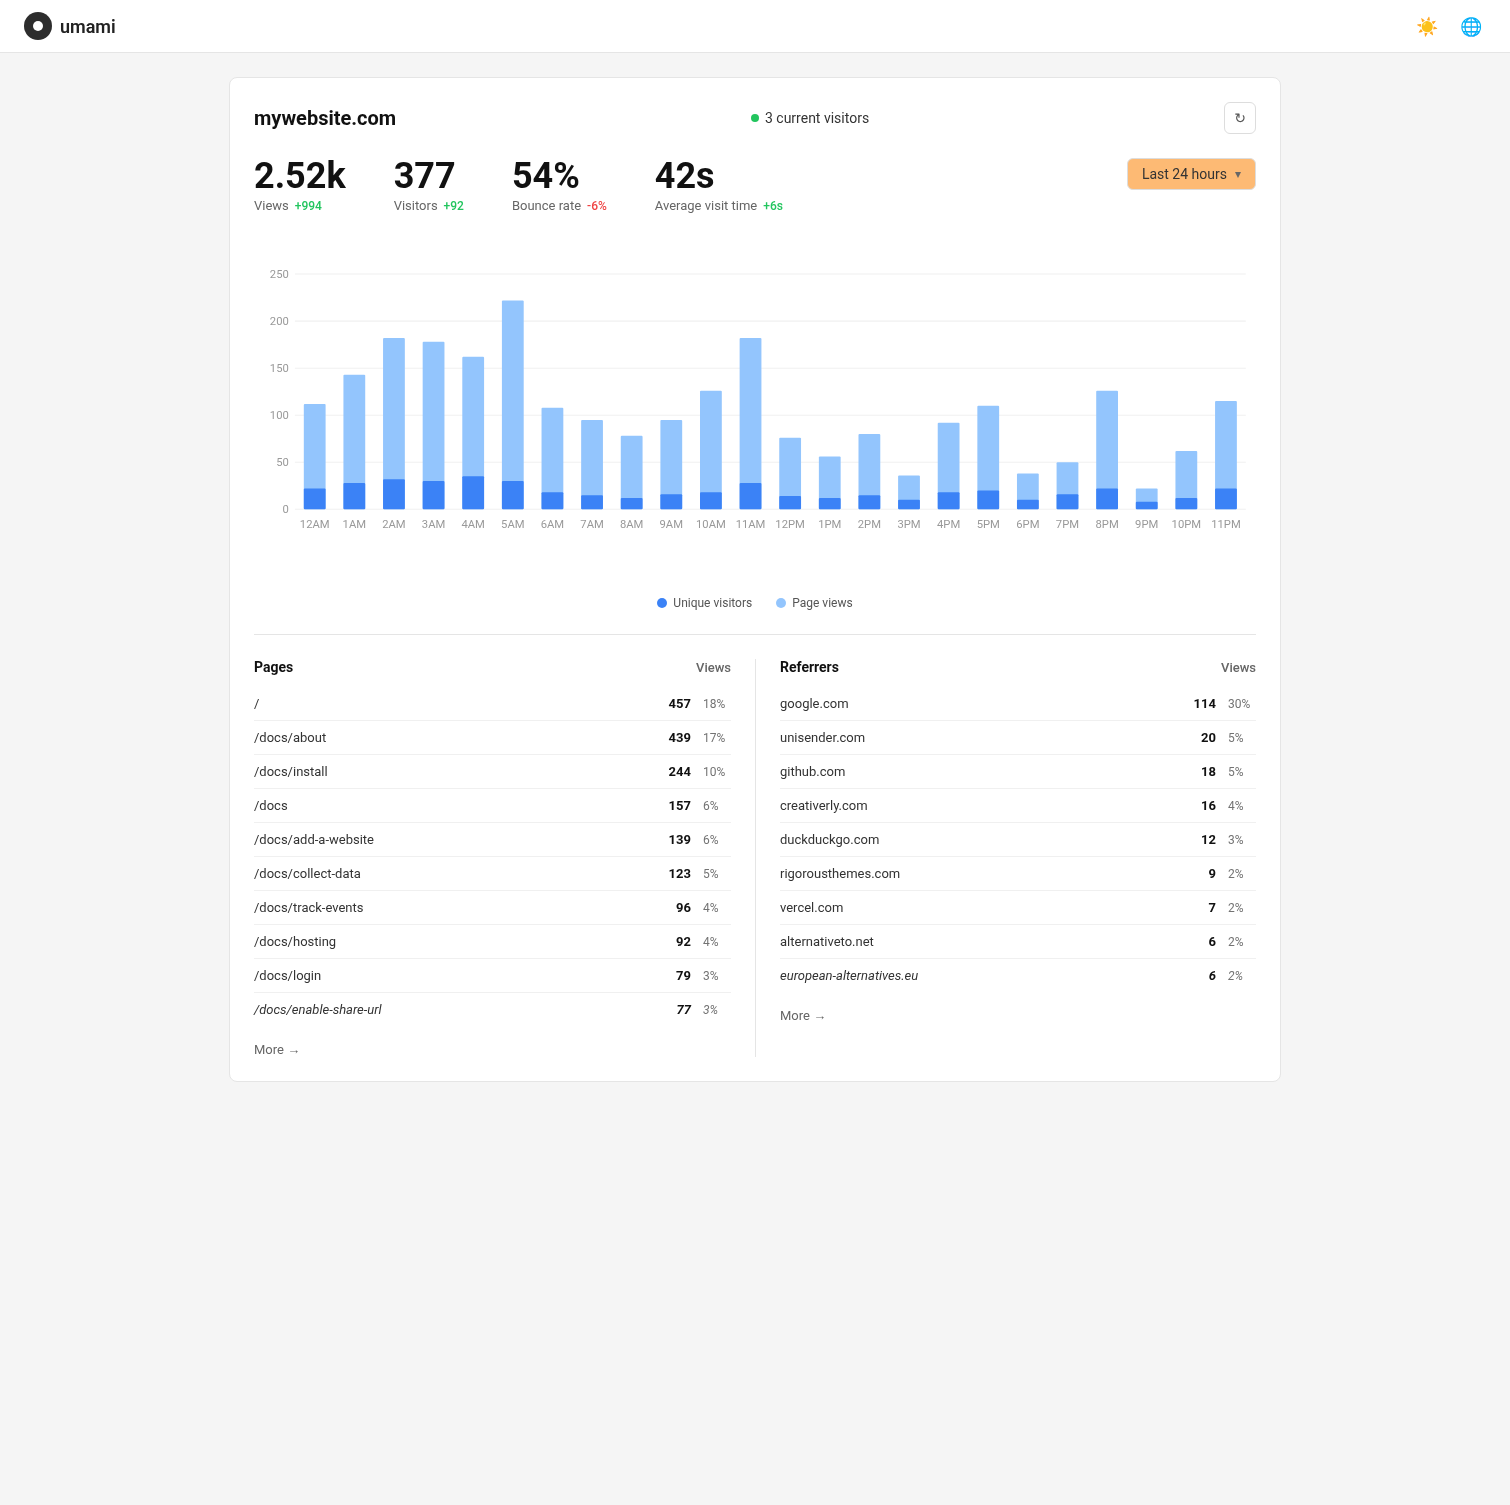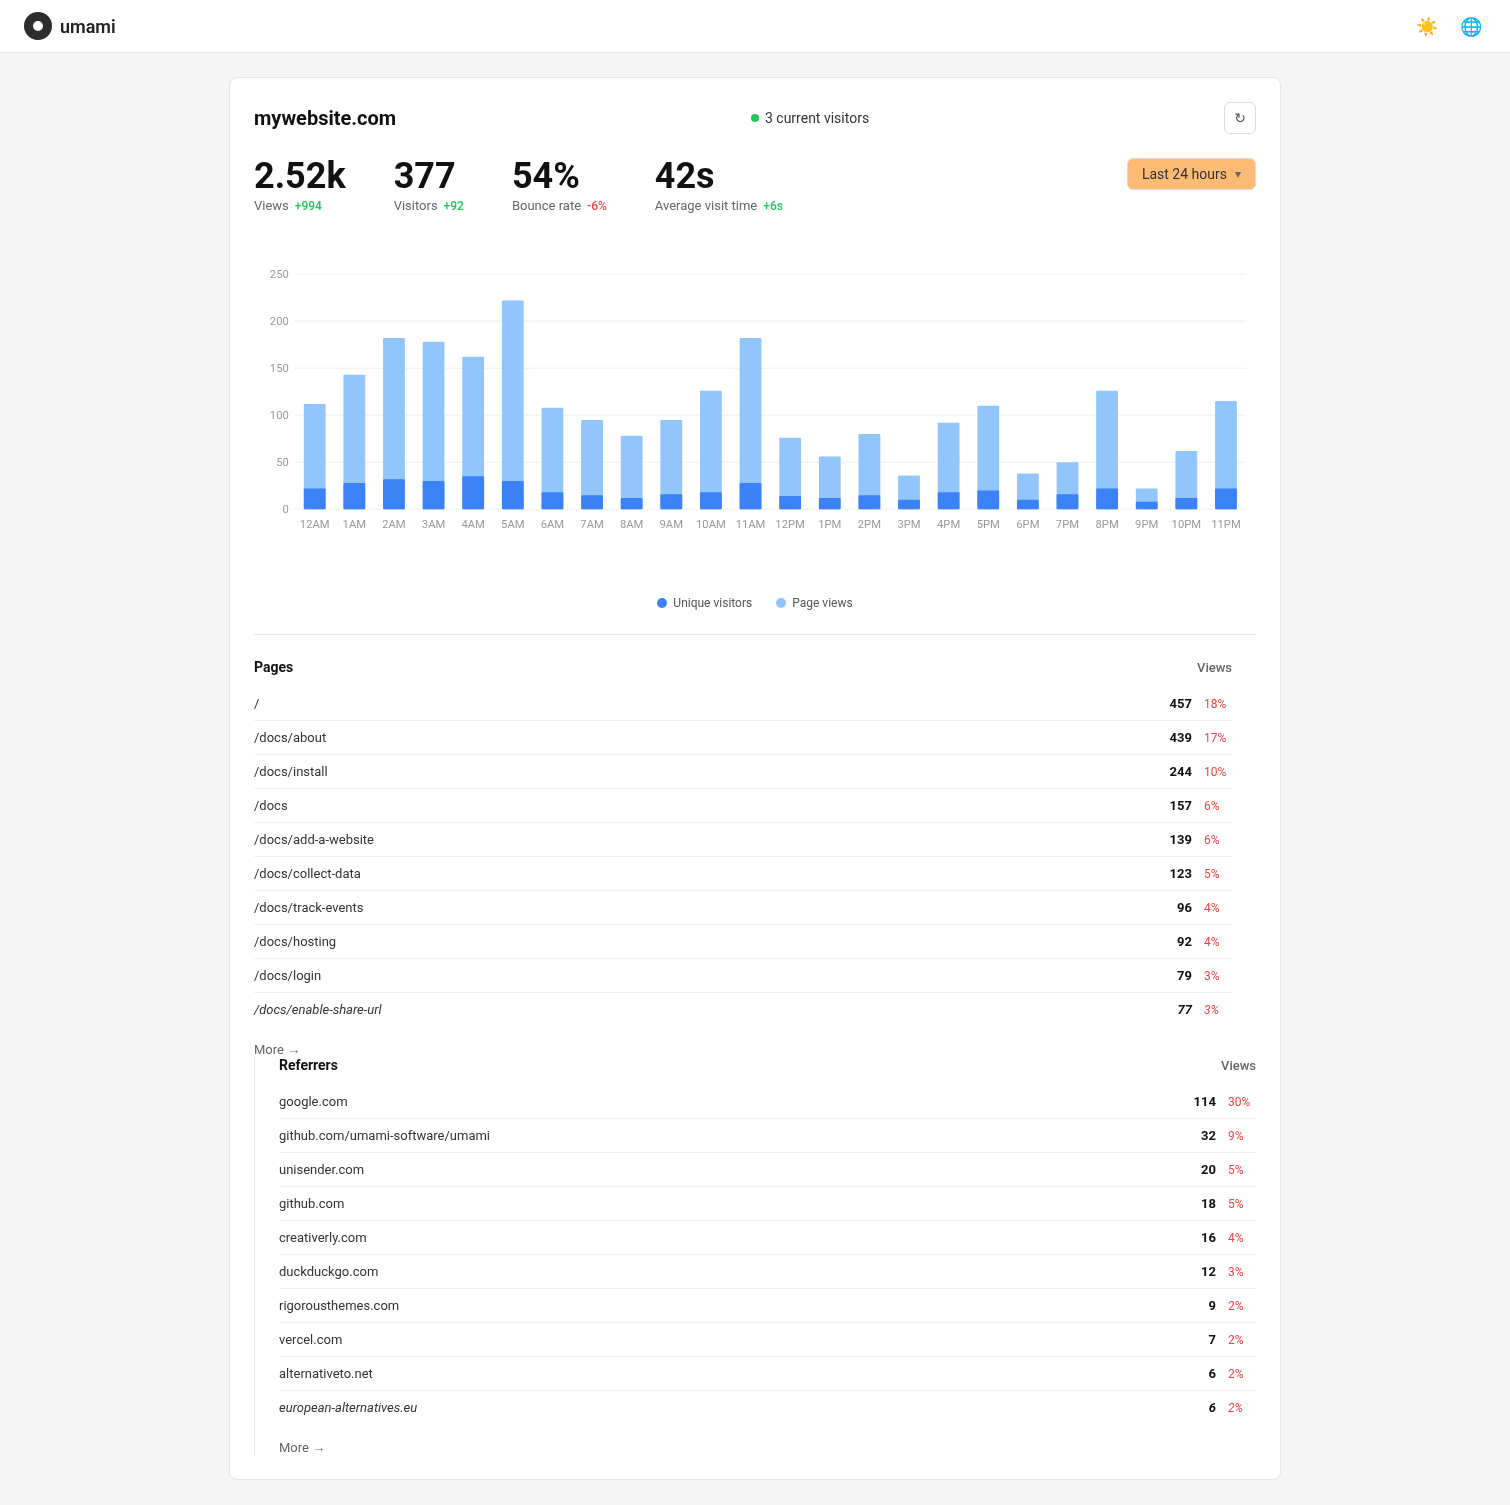--- a/index.html
+++ b/index.html
@@ -47,33 +47,33 @@
     .chart-legend { display: flex; justify-content: center; gap: 24px; margin-top: 16px; font-size: 12px; color: #555; }
     .legend-item { display: flex; align-items: center; gap: 6px; }
     .legend-dot { width: 10px; height: 10px; border-radius: 50%; }
     .legend-dot.visitors { background: #3b82f6; }
     .legend-dot.pageviews { background: #93c5fd; }
     
     
     .chart-svg { width: 100%; overflow: visible; }
     
     
-    .tables-section { display: grid; grid-template-columns: 1fr; gap: 0; border-top: 1px solid #e5e5e5; margin-top: 24px; padding-top: 24px; }
+    .tables-section { display: grid; grid-template-columns: 1fr 1fr; gap: 0; border-top: 1px solid #e5e5e5; margin-top: 24px; padding-top: 24px; }
     .table-panel { padding-right: 24px; }
     .table-panel:last-child { padding-right: 0; padding-left: 24px; border-left: 1px solid #e5e5e5; }
     .table-header { display: flex; justify-content: space-between; align-items: center; margin-bottom: 12px; }
     .table-title { font-weight: 700; font-size: 14px; color: #111; }
     .table-col-label { font-size: 13px; color: #666; font-weight: 500; }
     
     .table-row { display: flex; align-items: center; justify-content: space-between; padding: 9px 0; border-bottom: 1px solid #f0f0f0; }
     .table-row:last-of-type { border-bottom: none; font-style: italic; }
     .row-path { font-size: 13px; color: #333; }
     .row-right { display: flex; align-items: center; gap: 12px; }
     .row-views { font-size: 13px; font-weight: 700; color: #111; min-width: 30px; text-align: right; }
-    .row-percent { font-size: 12px; color: #ef4444; min-width: 28px; }
+    .row-percent { font-size: 12px; color: #737373; min-width: 28px; }
     
     .more-link { display: flex; align-items: center; gap: 6px; color: #666; font-size: 13px; padding-top: 16px; cursor: pointer; }
     
     
     .y-axis-label { font-size: 11px; fill: #999; }
     .x-axis-label { font-size: 11px; fill: #999; }
     
     
     .grid-line { stroke: #f0f0f0; stroke-width: 1; }
     
@@ -336,27 +336,20 @@
         </div>
         <div id="referrers-rows">
             <div class="table-row">
       <span class="row-path">google.com</span>
       <div class="row-right">
         <span class="row-views">114</span>
         <span class="row-percent">30%</span>
       </div>
     </div>
             <div class="table-row">
-      <span class="row-path">github.com/umami-software/umami</span>
-      <div class="row-right">
-        <span class="row-views">32</span>
-        <span class="row-percent">9%</span>
-      </div>
-    </div>
-            <div class="table-row">
       <span class="row-path">unisender.com</span>
       <div class="row-right">
         <span class="row-views">20</span>
         <span class="row-percent">5%</span>
       </div>
     </div>
             <div class="table-row">
       <span class="row-path">github.com</span>
       <div class="row-right">
         <span class="row-views">18</span>

